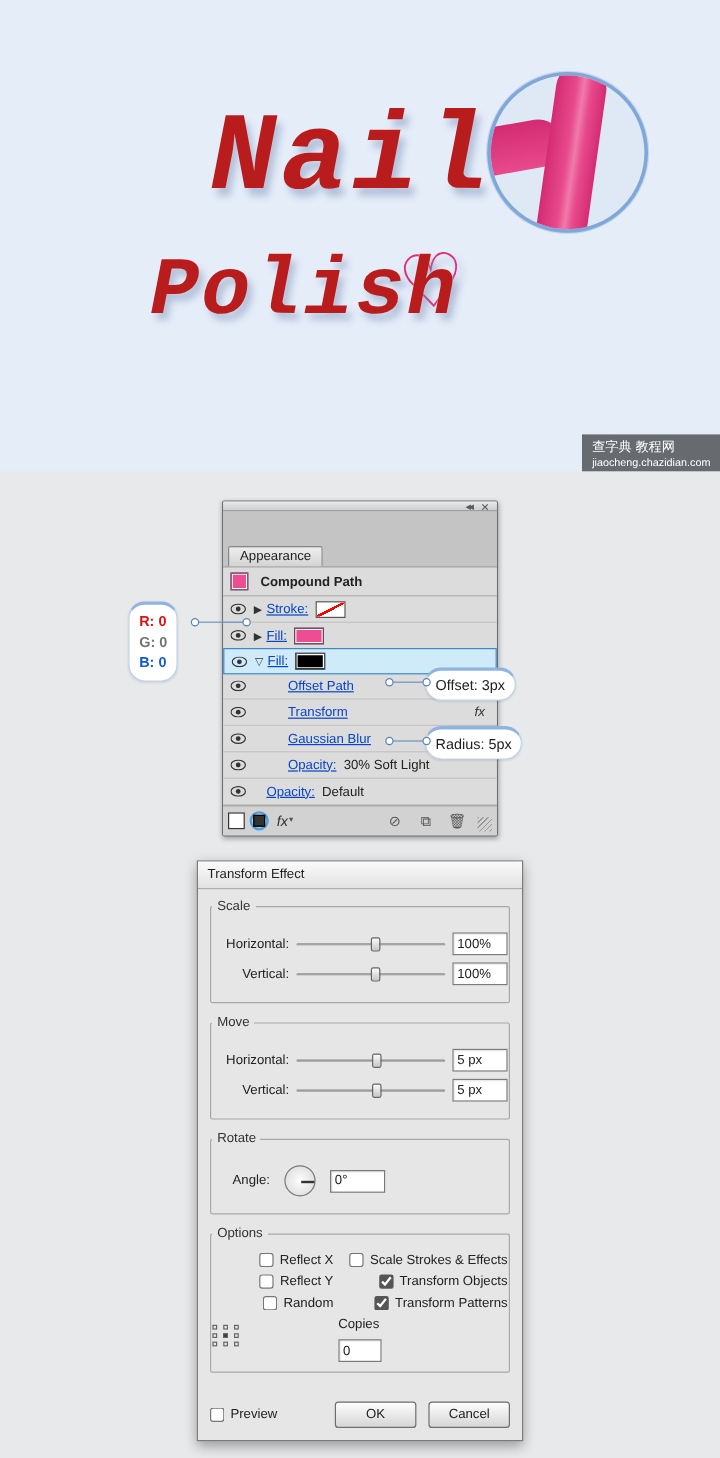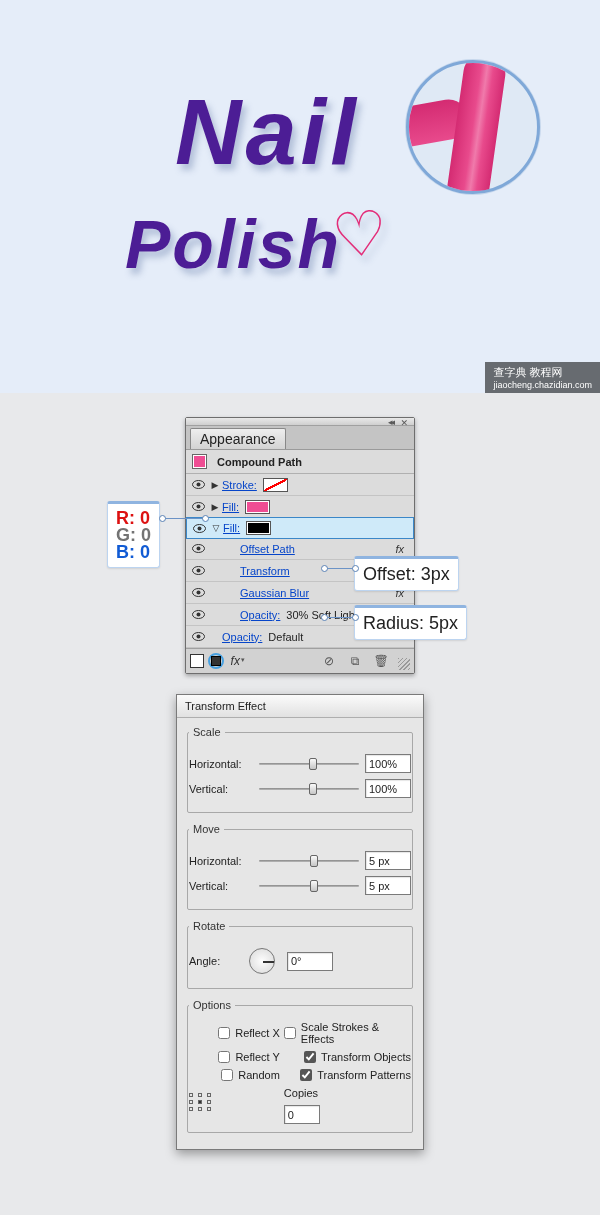--- a/index.html
+++ b/index.html
@@ -1,39 +1,39 @@
 <!DOCTYPE html>
 <html><head>
 <meta charset="utf-8">
 <style>
   * { box-sizing: border-box; margin: 0; padding: 0; font-family: "Lucida Grande", "Segoe UI", Tahoma, sans-serif; }
   body { background:#e8e9eb; width:600px; }
   
   .artwork { width:600px; height:393px; background:#e5edf9; position:relative; overflow:hidden; }
-  .nail-text { position:absolute; font-family: Liberation Sans, sans-serif; font-style:italic; font-weight:bold; color:#4c1d95; text-shadow:4px 6px 6px rgba(120,140,180,.45), 0 0 1px #fff; }
+  .nail-text { position:absolute; font-family: Liberation Mono, monospace; font-style:italic; font-weight:bold; color:#b91c1c; text-shadow:4px 6px 6px rgba(120,140,180,.45), 0 0 1px #fff; }
   .nail-line1 { font-size:92px; top:80px; left:175px; letter-spacing:4px; }
   .nail-line2 { font-size:68px; top:205px; left:125px; letter-spacing:2px; }
   .heart { position:absolute; top:198px; left:332px; font-size:62px; color:#e32d79; transform:rotate(-5deg); text-shadow:4px 6px 6px rgba(120,140,180,.45);}
   .magnifier { position:absolute; top:60px; right:60px; width:134px; height:134px; border-radius:50%; border:3px solid #7fa8d8; background:#dfe9f5; overflow:hidden; box-shadow:0 0 0 1px #c6d7ec; }
   .mag-stroke { position:absolute; top:-10px; left:46px; width:42px; height:160px; background:linear-gradient(90deg,#d42b72,#e84a8c 40%,#f07aab 55%,#e84a8c 70%,#d42b72); border-radius:20px; transform:rotate(8deg); }
   .mag-stroke2 { position:absolute; top:40px; left:-20px; width:80px; height:40px; background:linear-gradient(180deg,#d42b72,#e84a8c); border-radius:20px; transform:rotate(-10deg); }
   .watermark { position:absolute; bottom:0; right:0; background:rgba(0,0,0,.55); color:#fff; font-size:11px; padding:3px 8px; }
   .wm-sub { font-size:9px; display:block; }
 
   
   .gap { height:24px; }
 
   
   .ap-wrap { position:relative; width:600px; }
   .appearance { margin:0 auto; width:230px; background:#d5d5d5; border:1px solid #6e6e6e; border-radius:2px; box-shadow:0 2px 4px rgba(0,0,0,.3); font-size:11px; color:#222; }
   .ap-top { height:8px; background:linear-gradient(#e9e9e9,#cfcfcf); border-bottom:1px solid #a0a0a0; position:relative; }
   .ap-menu-icon { position:absolute; right:21px; top:1px; font-size:9px; color:#5a5a5a; line-height:6px; letter-spacing:-2px; }
   .ap-close-icon { position:absolute; right:6px; top:0px; color:#5a5a5a; font-size:9px; }
   .ap-tabs { background:#c4c4c4; border-bottom:1px solid #9a9a9a; padding:2px 0 0 4px; }
-  .ap-tab { display:inline-block; background:linear-gradient(#eee,#d3d3d3); border:1px solid #888; border-bottom:none; padding:2px 9px; font-size:14px; border-radius:2px 2px 0 0; }
+  .ap-tab { display:inline-block; background:linear-gradient(#eee,#d3d3d3); border:1px solid #888; border-bottom:none; padding:2px 9px; font-size:11px; border-radius:2px 2px 0 0;margin-top:27px; }
   .ap-body { background:#dcdcdc; }
   .ap-head { display:flex; align-items:center; padding:4px 6px; border-bottom:1px solid #b0b0b0; }
   .swatch-lg { width:15px; height:15px; border:1px solid #666; background:#ef4d93; box-shadow:inset 0 0 0 1px #fff; margin-right:10px; }
   .ap-title { font-weight:bold; font-size:11px; }
   .row { display:flex; align-items:center; padding:3px 6px; border-bottom:1px solid #c4c4c4; min-height:22px; }
   .eye { width:14px; text-align:center; margin-right:4px; }
   .eye svg { display:block; }
   .tri { width:10px; text-align:center; color:#333; font-size:9px; margin-right:2px; }
   .indent1 { width:12px; }
   .indent2 { width:30px; }
@@ -51,40 +51,40 @@
   .foot-btn { width:18px; height:18px; display:inline-flex; align-items:center; justify-content:center; color:#555; font-size:12px; }
   .foot-btn.stroke-box { border:1.5px solid #333; background:#fff; width:14px; height:14px; }
   .foot-btn.fill-box { width:16px; height:16px; border:2px solid #47a0e0; border-radius:50%; display:inline-flex; align-items:center; justify-content:center; }
   .foot-btn.fill-box span{ width:10px;height:10px;background:#333;border:1px solid #000; }
   .foot-right { margin-left:auto; display:flex; gap:8px; }
   .fx-text { font-style:italic; font-size:12px; color:#333; position:relative; }
   .fx-text::after{content:"▾"; font-size:7px; font-style:normal; position:relative; top:-1px; left:1px; color:#555;}
   .grip { width:12px; height:12px; background:repeating-linear-gradient(135deg,#999 0 1px,transparent 1px 3px); margin-left:4px; align-self:flex-end; }
 
   
-  .callout { position:absolute; background:#fff; border:1px solid #bcd4f0; border-top:3px solid #8fb4e0; border-radius:3px; padding:5px 8px; font-size:18px; color:#222; box-shadow:0 1px 2px rgba(0,0,0,.1); white-space:nowrap; }
+  .callout { position:absolute; background:#fff; border:1px solid #bcd4f0; border-top:3px solid #8fb4e0; border-radius:14px; padding:5px 8px; font-size:12px; color:#222; box-shadow:0 1px 2px rgba(0,0,0,.1); white-space:nowrap; }
   .callout.rgb { top:84px; left:107px; padding:6px 8px; line-height:17px; font-weight:bold; }
   .callout.rgb .r{color:#d11;} .callout.rgb .g{color:#737373;} .callout.rgb .b{color:#115bd4;}
   .callout.offset { top:139px; left:354px; }
   .callout.radius { top:188px; left:354px; }
   .lead { position:absolute; height:1px; background:#6c93c6; }
   .lead::before, .lead::after { content:""; position:absolute; width:5px; height:5px; border-radius:50%; background:#fff; border:1.5px solid #5a82b5; top:-3px; }
   .lead::before{ left:-4px;} .lead::after{ right:-4px;}
   .lead-rgb { top:101px; left:163px; width:42px; }
   .lead-off { top:151px; left:325px; width:30px; }
   .lead-rad { top:200px; left:325px; width:30px; }
 
   
-  .dialog { width:248px; margin:20px auto 16px; background:#e6e6e6; border:1px solid #7a7a7a; box-shadow:0 4px 10px rgba(0,0,0,.35); font-size:11px; color:#222; }
+  .dialog { width:272px; margin:20px auto 16px; background:#e6e6e6; border:1px solid #7a7a7a; box-shadow:0 4px 10px rgba(0,0,0,.35); font-size:11px; color:#222; }
   .dlg-title { background:linear-gradient(#fbfbfb,#e1e1e1); padding:5px 8px; font-size:11px; border-bottom:1px solid #aeaeae; }
   .dlg-body { padding:8px 10px 6px; }
   fieldset { border:1px solid #a8a8a8; border-radius:2px; margin-bottom:10px; padding:10px 1px 8px; }
   legend { padding:0 4px; color:#333; font-size:11px; }
   .frow { display:flex; align-items:center; margin:6px 0; gap:6px; }
-  .flab { width:64px; }
+  .flab { width:64px; text-align:right; }
   .slider { flex:1; position:relative; height:14px; }
   .slider .track { position:absolute; top:6px; left:0; right:0; height:2px; background:linear-gradient(#888,#bbb); border-radius:1px; }
   .slider .thumb { position:absolute; top:1px; width:8px; height:12px; background:linear-gradient(#fafafa,#c6c6c6); border:1px solid #666; border-radius:2px; }
   .num-input { width:46px; height:19px; border:1px solid #7a7a7a; background:#fff; padding:0 3px; font-size:11px; display:flex; align-items:center; box-shadow:inset 1px 1px 1px rgba(0,0,0,.1); }
   .angle-wrap { display:flex; align-items:center; gap:12px; }
   .angle-dial { width:26px; height:26px; border:1px solid #777; border-radius:50%; background:radial-gradient(#fdfdfd,#d8d8d8); position:relative; }
   .angle-dial::after { content:""; position:absolute; top:12px; left:13px; width:11px; height:1.5px; background:#333; }
   .opts { display:grid; grid-template-columns:1fr 1.4fr; gap:6px 4px; }
   .chk { display:flex; align-items:center; gap:5px;justify-content:flex-end; }
   .chk input { width:12px; height:12px; accent-color:#555; }
@@ -350,13 +350,21 @@
             <span></span>
         </span>
         <span class="copies-row">
           <span>Copies</span>
           <span class="num-input" style="width:36px">0</span>
         </span>
       </div>
     </fieldset>
 
   </div>
+  <div class="dlg-foot">
+    <label class="chk">
+        <input type="checkbox" style="">
+        <span>Preview</span>
+      </label>
+    <span class="btn">OK</span>
+    <span class="btn">Cancel</span>
+  </div>
 </div>
 
 </body></html>

